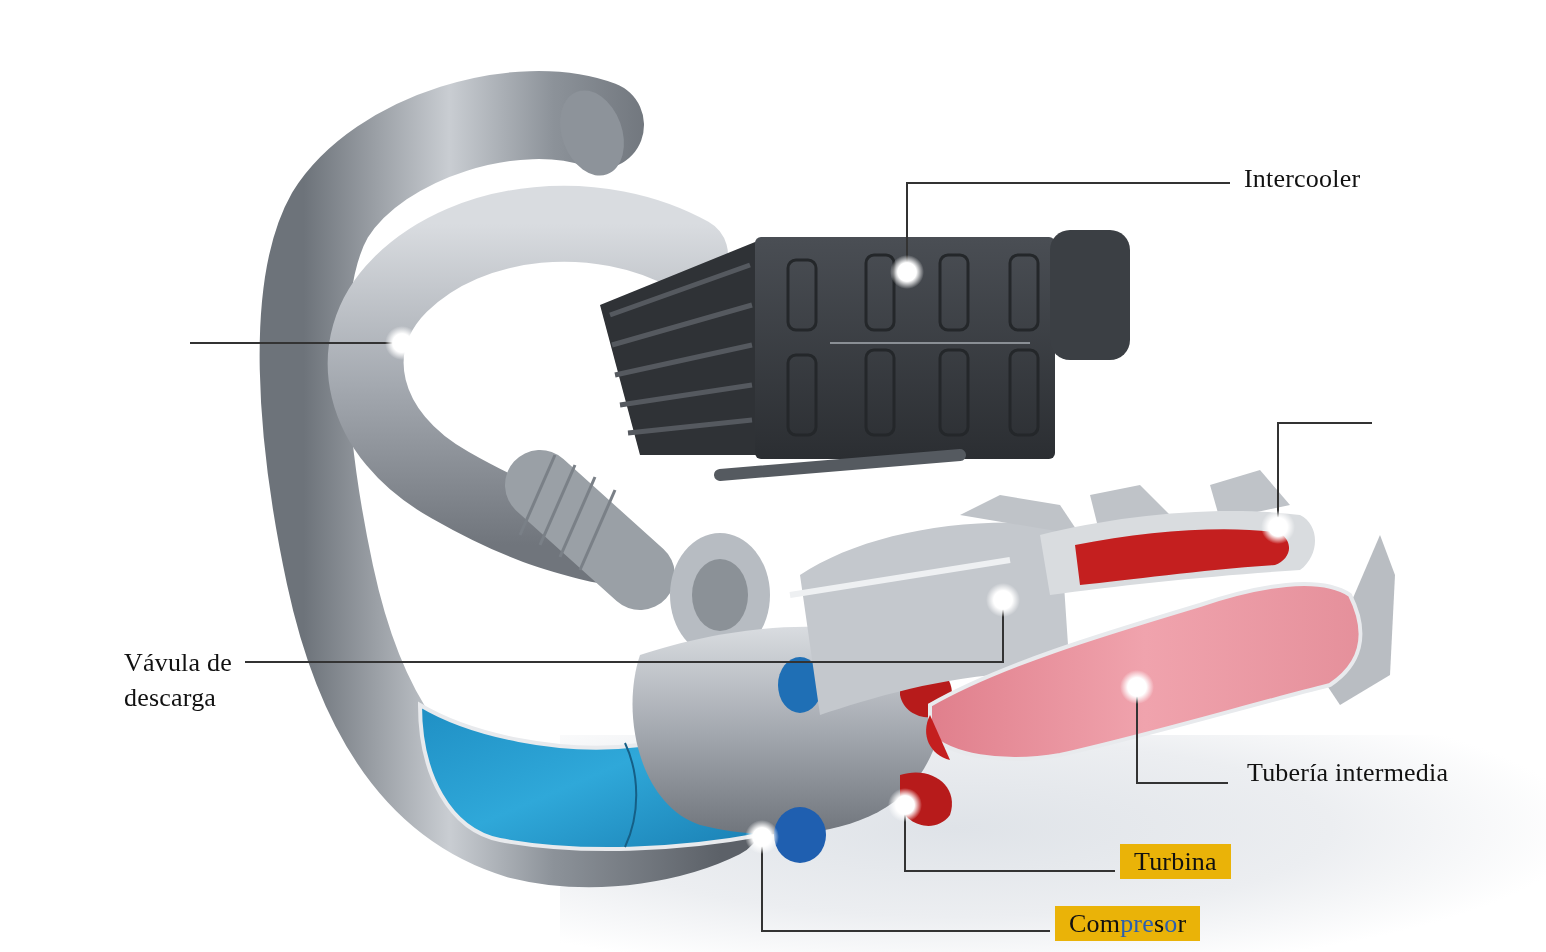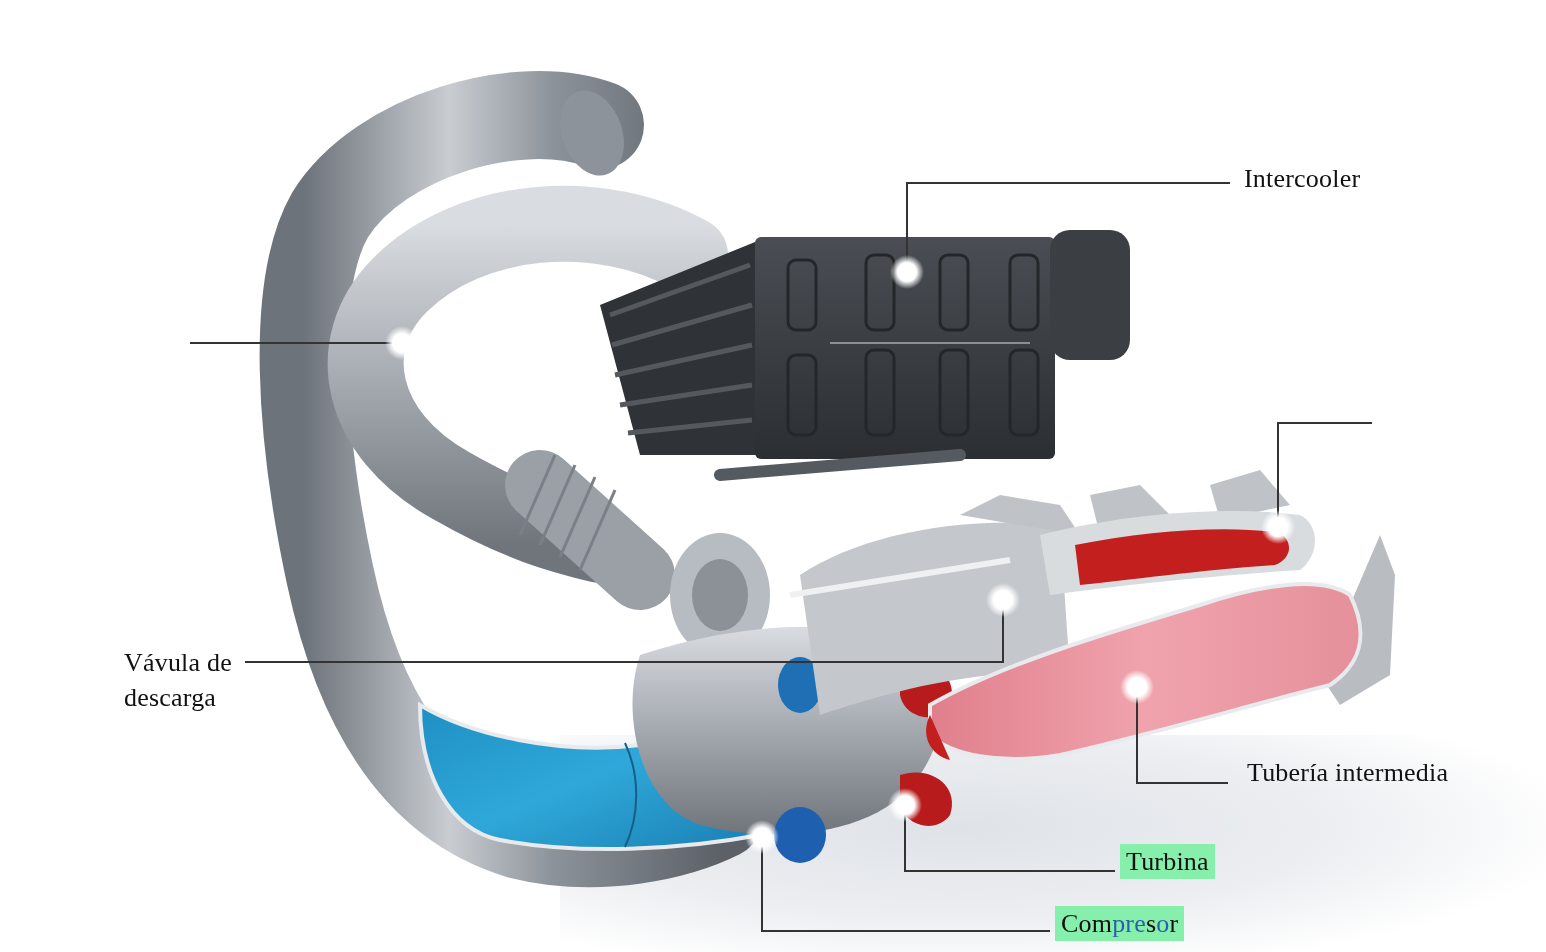--- a/index.html
+++ b/index.html
@@ -3,21 +3,21 @@
 <meta charset="utf-8">
 <style>
   html, body { margin: 0; padding: 0; background: #ffffff; }
   body { width: 1546px; height: 952px; position: relative; overflow: hidden;
          font-family: "Liberation Sans", sans-serif; }
   .stage { position: absolute; left: 0; top: 15px; width: 1546px; height: 924px; font-family: Liberation Serif, serif; }
   .floor { position: absolute; left: 560px; top: 720px; width: 986px; height: 232px;
            background: radial-gradient(ellipse at 40% 40%, #dfe3e8 0%, #eceef1 45%, #ffffff 75%); }
   svg.art { position: absolute; left: 0; top: 0; }
   .label { position: absolute; font-size: 26px; color: #111; line-height: 35px; letter-spacing: 0.2px; }
-  .label.boxed { background: #86efac; padding: 0 6px; }
+  .label.boxed { background: #eab308; padding: 0 14px; }
   .hl-blue { color: #2a5fb0; }
 </style>
 </head>
 <body>
 
 <div class="stage">
   <div class="floor"></div>
 
   <svg class="art" width="1546" height="952" viewBox="0 0 1546 952">
     <defs>

